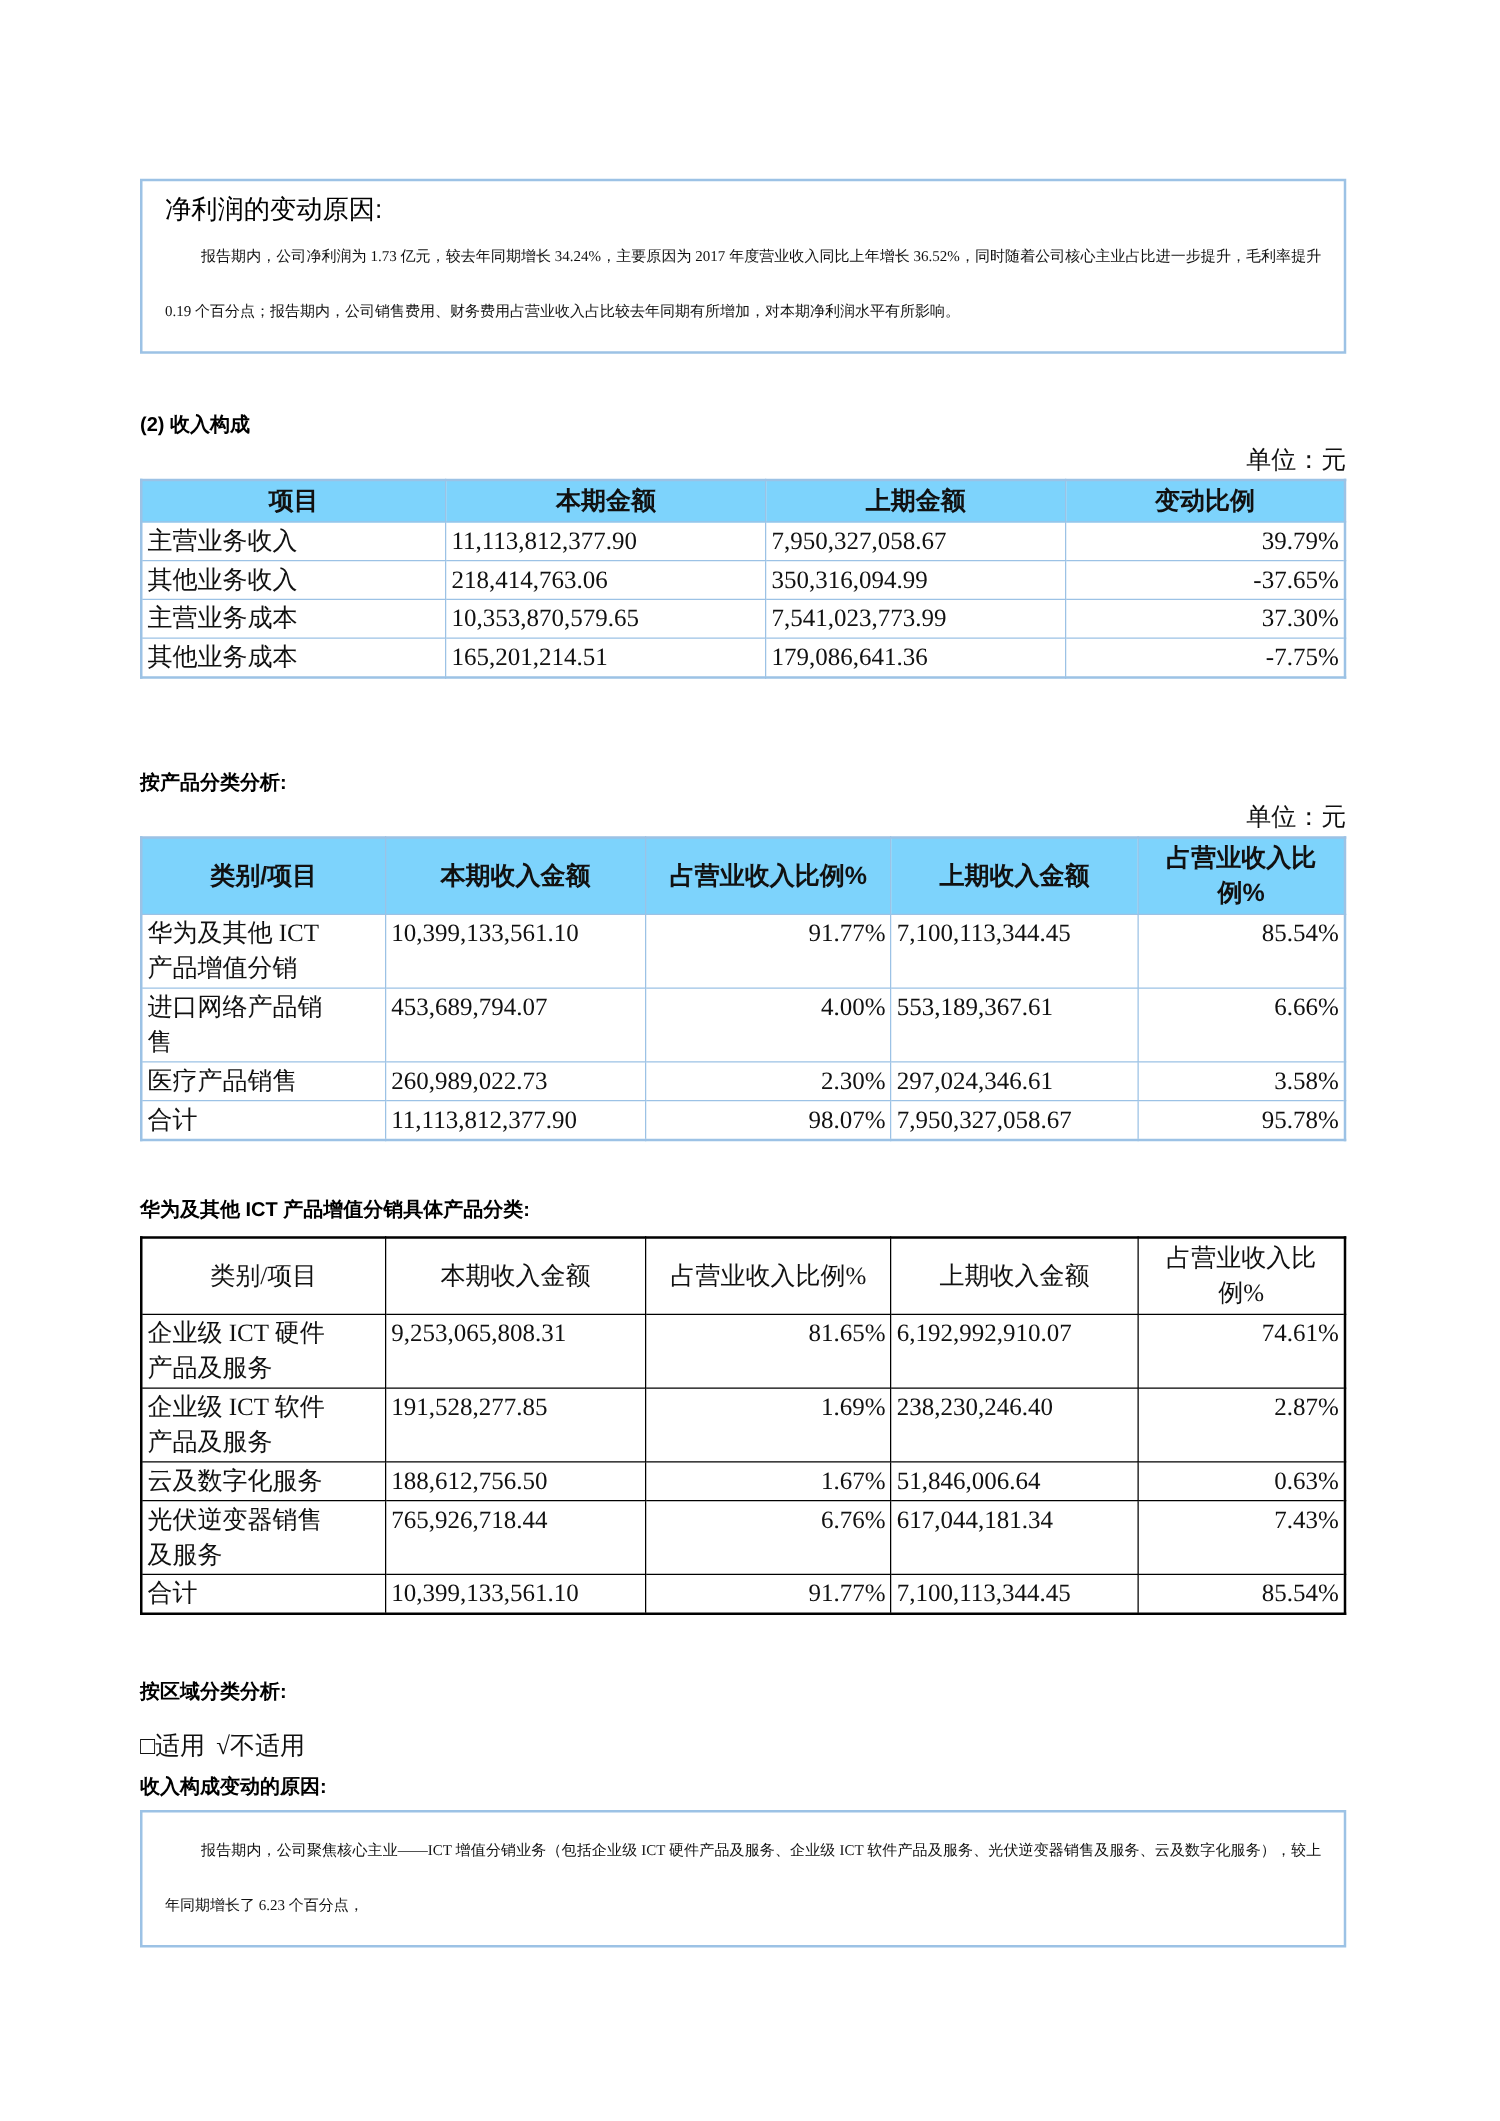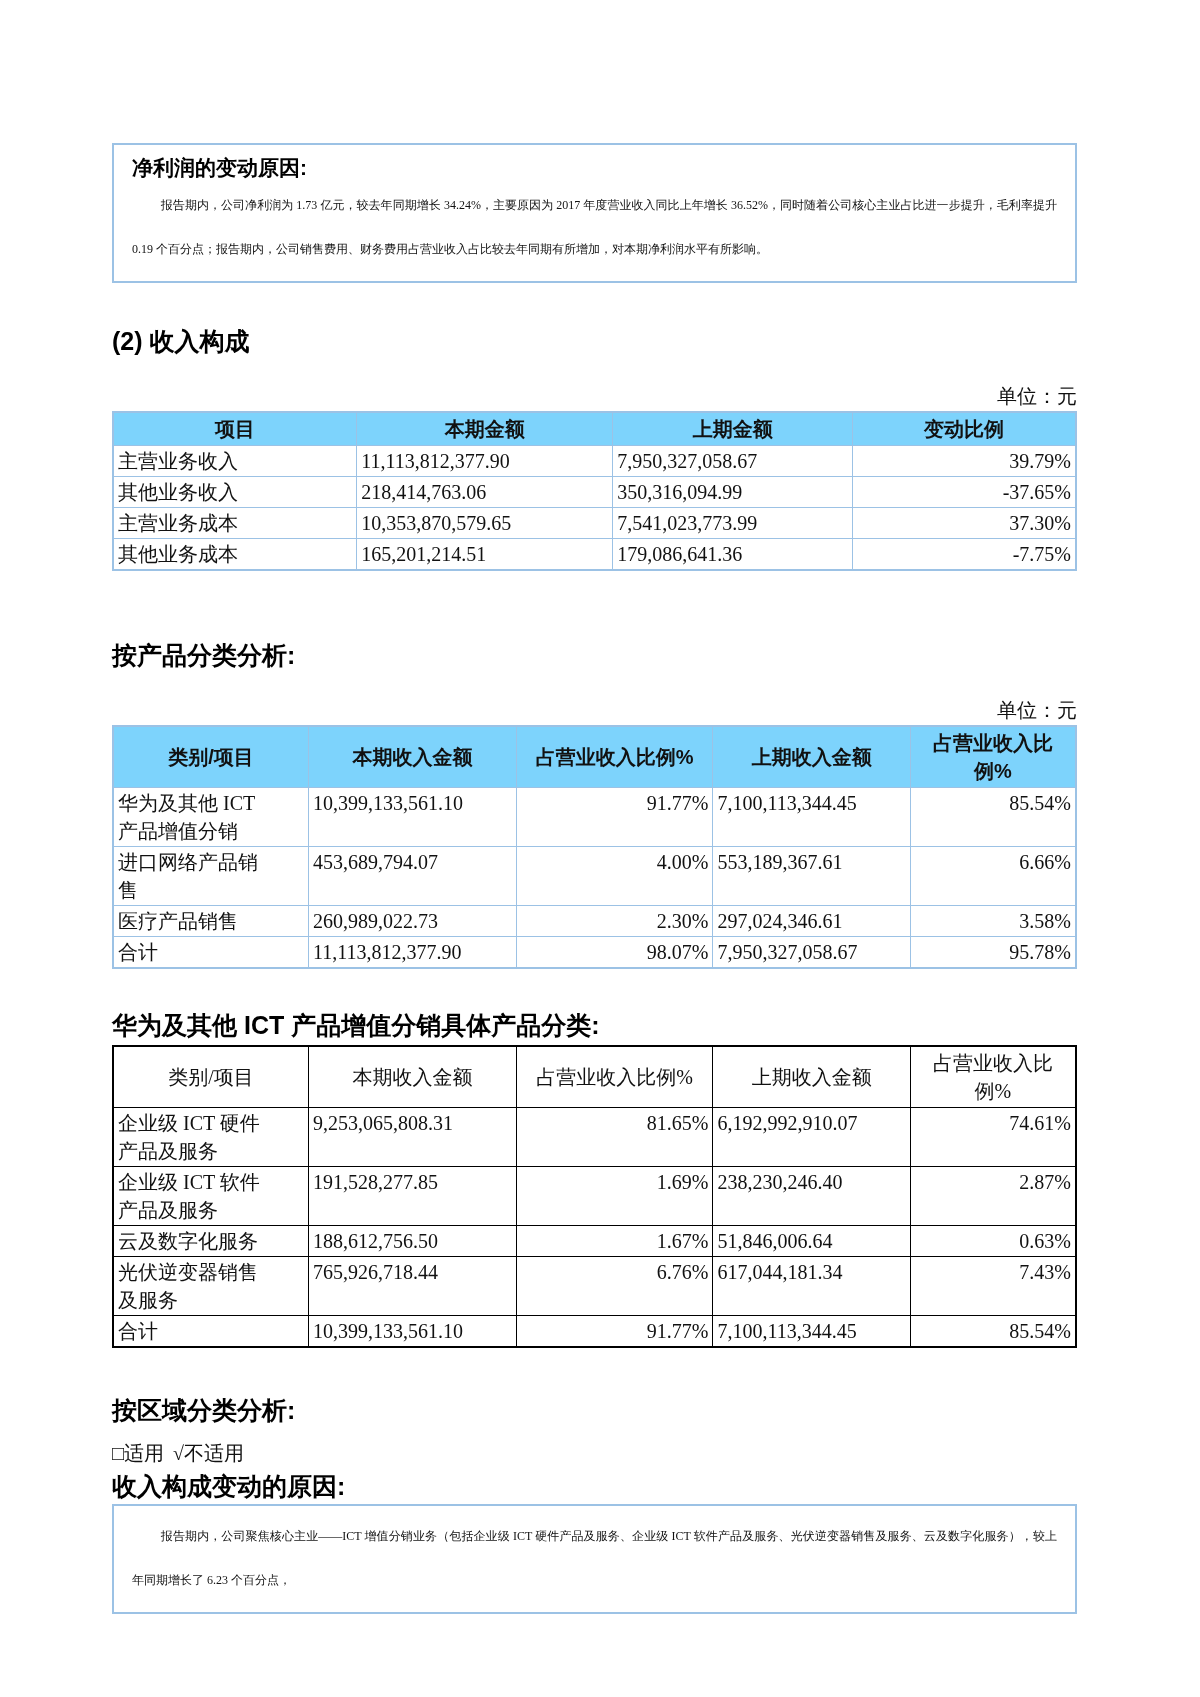--- a/index.html
+++ b/index.html
@@ -17,41 +17,41 @@
   
   .notice-box{
     border:2px solid #9cc2e5;
     padding:8px 18px 10px 18px;
     box-sizing:border-box;
   }
   .notice-box.first{margin-top:143px;}
   .box-title{
     margin:0;
     font-family:"Liberation Sans","DejaVu Sans",sans-serif;
-    font-weight:bold;font-size:21px;line-height:30px;color:#000;
+    font-weight:normal;font-size:21px;line-height:30px;color:#000;
   }
   .box-text{
     margin:0;
     font-size:12px;line-height:44px;
     text-align:justify;text-indent:2.4em;
     color:#111;
   }
 
   
   .sec-heading{
     margin:0;
     font-family:"Liberation Sans","DejaVu Sans",sans-serif;
-    font-weight:bold;font-size:25px;line-height:28px;color:#000;
+    font-weight:bold;font-size:16px;line-height:28px;color:#000;
   }
   .mt-income{margin-top:44px;}
   .mt-product{margin-top:70px;}
   .mt-ict{margin-top:42px;margin-bottom:6px;}
   .mt-region{margin-top:48px;}
   .unit-label{
-    margin-top:28px;margin-bottom:2px;
+    margin-top:0;margin-bottom:2px;
     text-align:right;font-size:20px;line-height:26px;color:#111;
   }
 
   
   .tbl{
     width:100%;border-collapse:collapse;table-layout:fixed;
     font-size:20px;color:#111;
   }
   .tbl th{
     font-weight:bold;text-align:center;vertical-align:middle;

